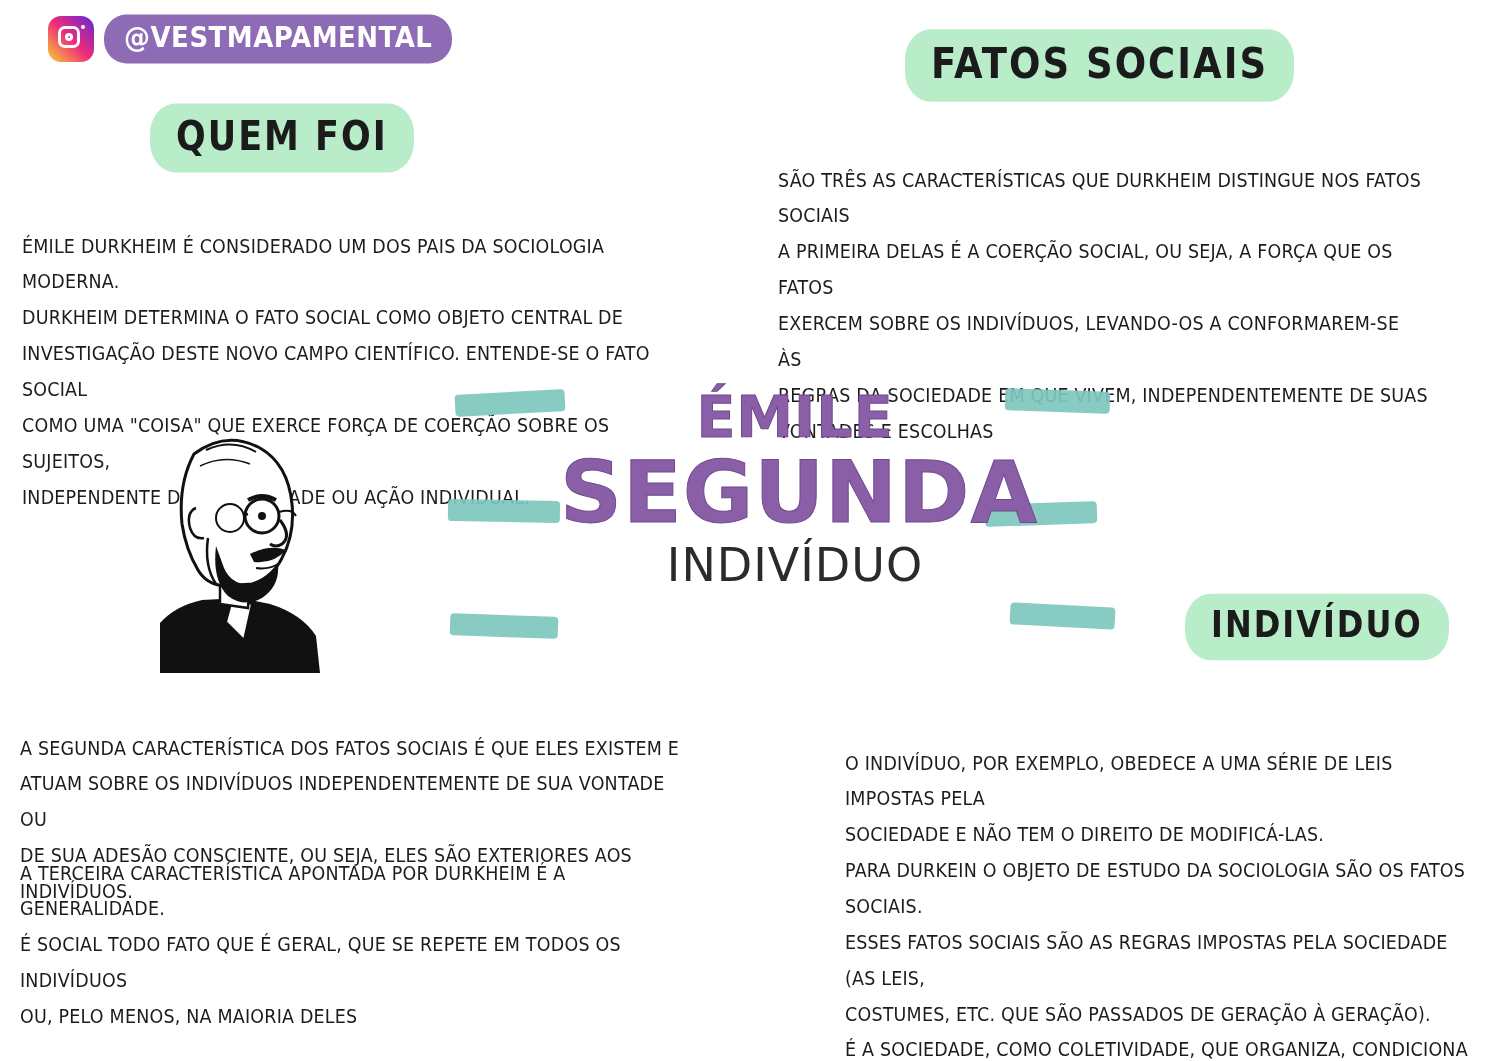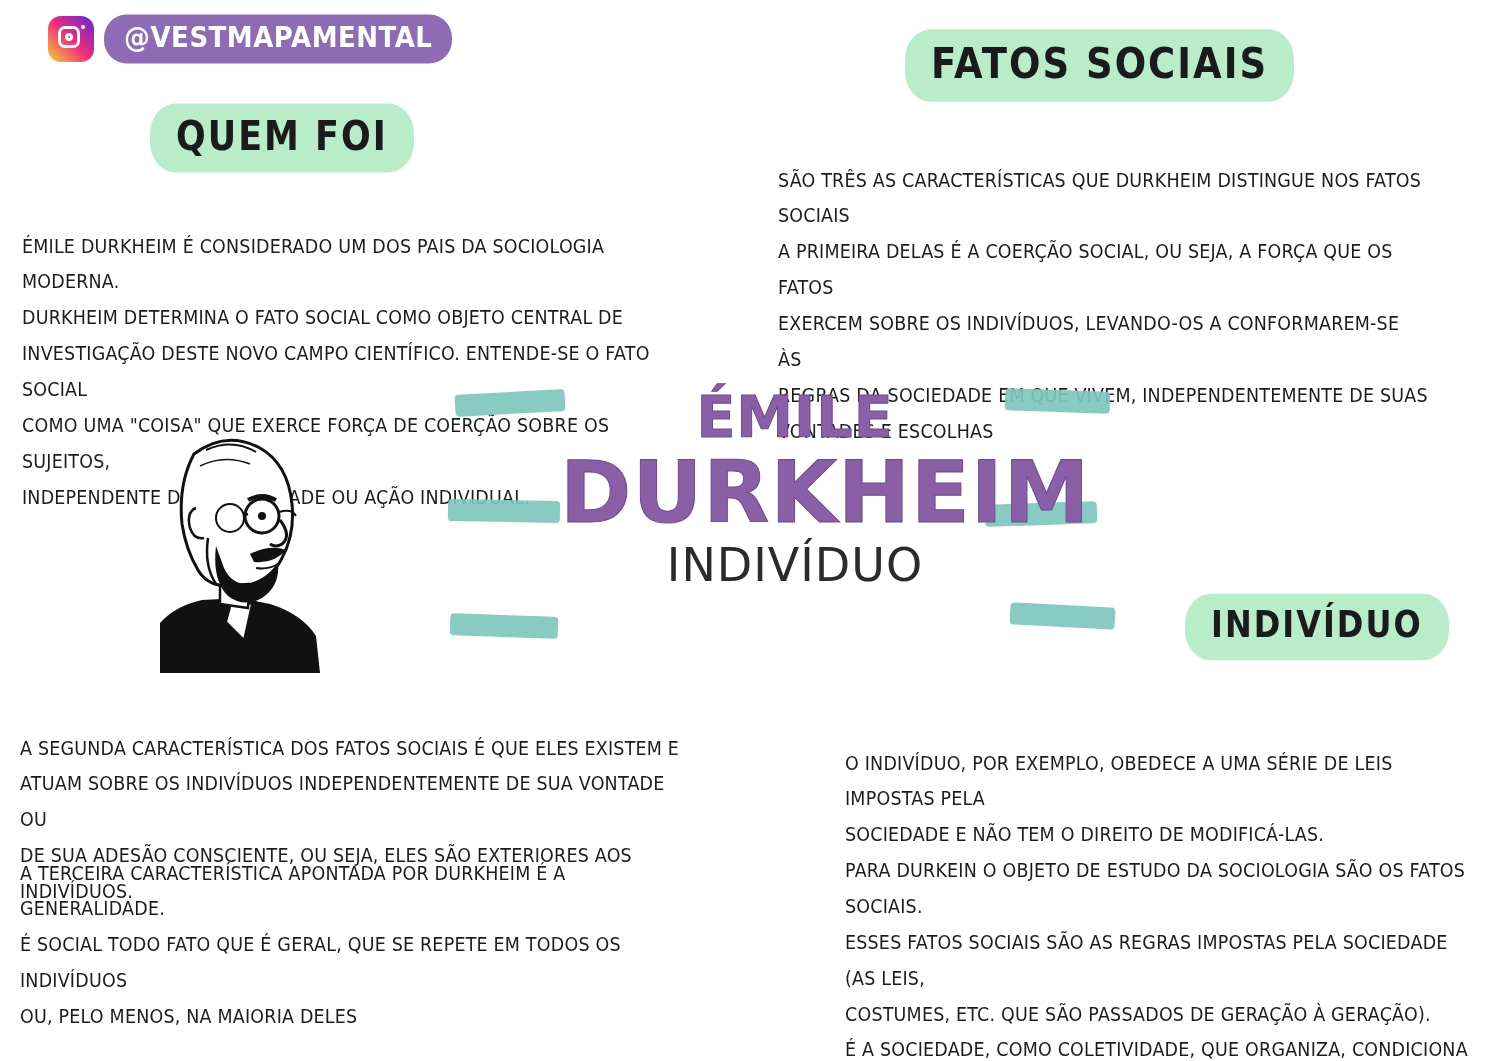--- a/index.html
+++ b/index.html
@@ -222,21 +222,21 @@
 
   <div class="dash d1"></div>
   <div class="dash d2"></div>
   <div class="dash d3"></div>
   <div class="dash d4"></div>
   <div class="dash d5"></div>
   <div class="dash d6"></div>
 
   <div class="center-title">
     <span class="l1">ÉMILE</span>
-    <span class="l2">DURKHEIM</span>
+    <span class="l2">SEGUNDA</span>
     <span class="sub">INDIVÍDUO</span>
   </div>
 
   <div class="hl" id="h-individuo">INDIVÍDUO</div>
 
   <div class="para" id="p-segunda">A SEGUNDA CARACTERÍSTICA DOS FATOS SOCIAIS É QUE ELES EXISTEM E
 ATUAM SOBRE OS INDIVÍDUOS INDEPENDENTEMENTE DE SUA VONTADE OU
 DE SUA ADESÃO CONSCIENTE, OU SEJA, ELES SÃO EXTERIORES AOS INDIVÍDUOS.</div>
   <div class="para" id="p-terceira">A TERCEIRA CARACTERÍSTICA APONTADA POR DURKHEIM É A GENERALIDADE.
 É SOCIAL TODO FATO QUE É GERAL, QUE SE  REPETE EM TODOS OS INDIVÍDUOS

